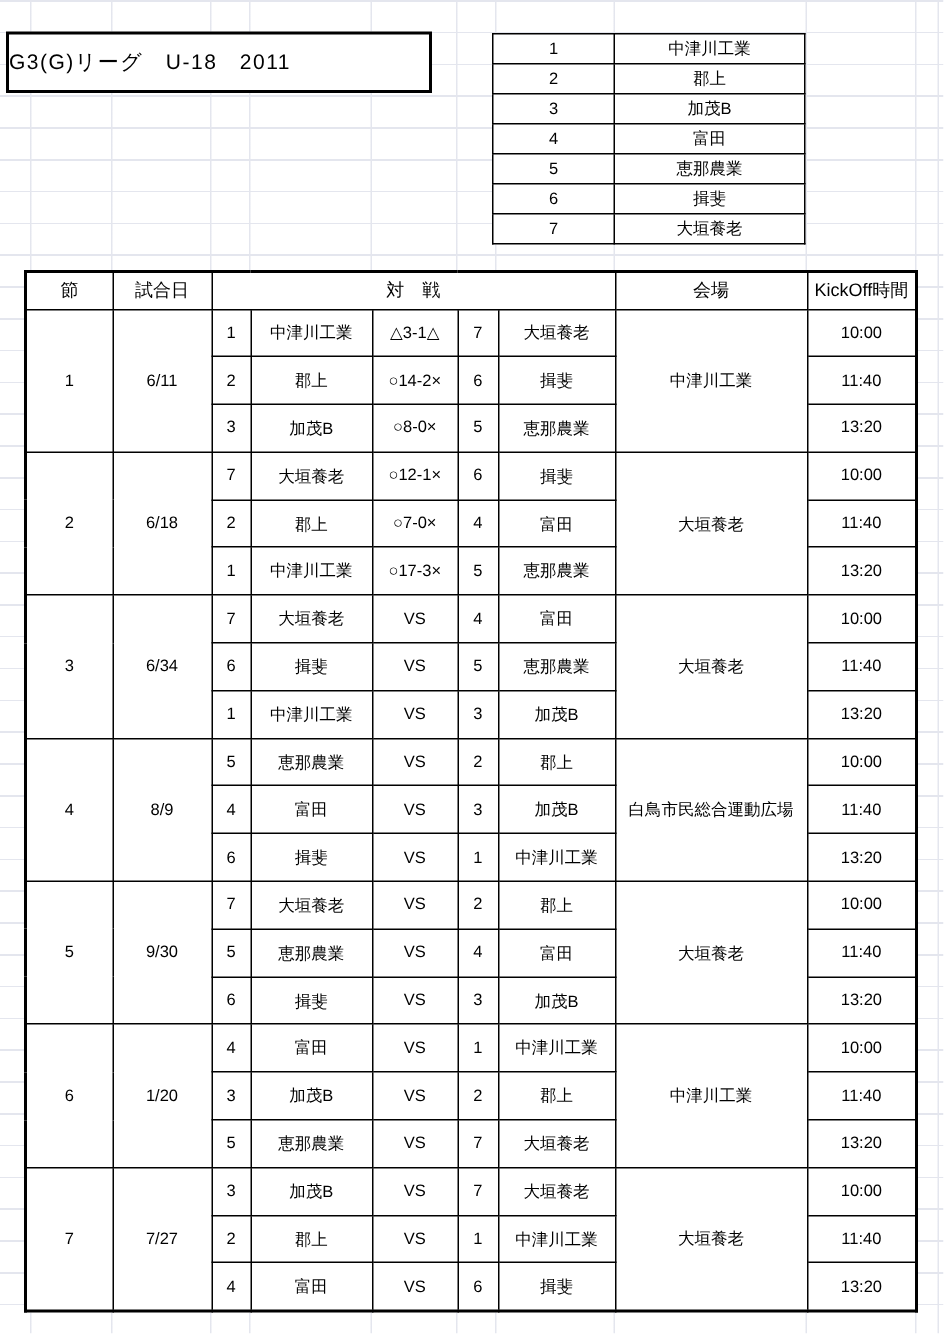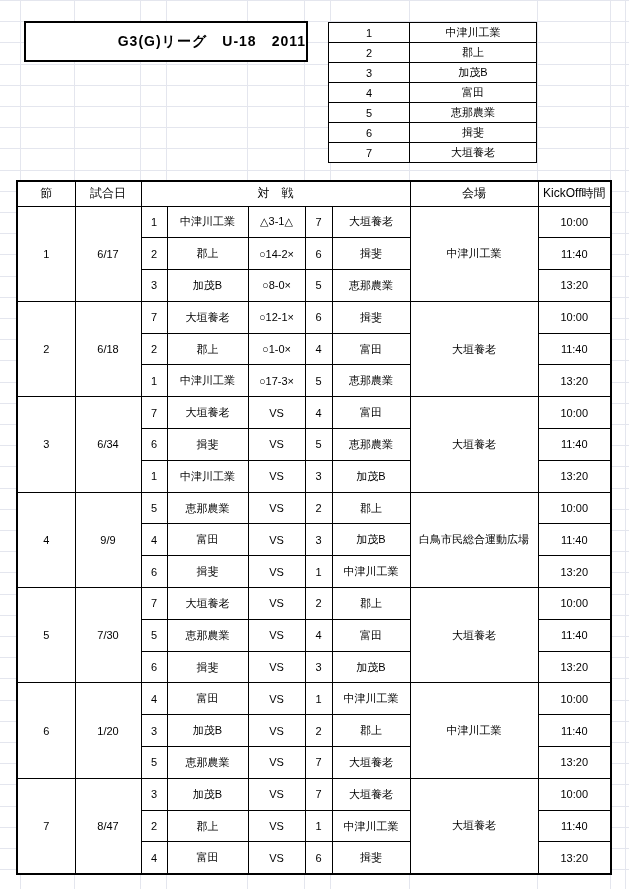--- a/index.html
+++ b/index.html
@@ -41,33 +41,32 @@
       0 0,
       20px 0, 74px 0, 140px 0, 166px 0, 247px 0, 304px 0,
       330px 0, 409px 0, 537px 0, 610px 0, 625px 0;
     background-repeat:
       repeat,
       no-repeat, no-repeat, no-repeat, no-repeat, no-repeat, no-repeat,
       no-repeat, no-repeat, no-repeat, no-repeat, no-repeat;
   }
   .title-box {
     position: absolute;
-    left: 24px;
+    left: 4px;
     top: 21px;
     width: 280px;
     height: 37px;
     border: 2px solid #000;
     background: #fff;
     display: flex;
     align-items: center;
-    justify-content: flex-end;
+    justify-content: flex-start;
     font-size: 14px;
     letter-spacing: 1px;
     z-index: 2;
-    font-weight: bold;
   }
   table {
     border-collapse: collapse;
     background: #fff;
     z-index: 2;
     table-layout: fixed;
   }
   td, th {
     border: 1px solid #000;
     padding: 0;
@@ -157,21 +156,21 @@
       <th>節</th>
       <th>試合日</th>
       <th colspan="5">対　戦</th>
       <th>会場</th>
       <th>KickOff時間</th>
     </tr>
   </thead>
   <tbody>
       <tr>
         <td rowspan="3">1</td>
-        <td rowspan="3">6/17</td>
+        <td rowspan="3">6/11</td>
         <td>1</td>
         <td>中津川工業</td>
         <td>△3-1△</td>
         <td>7</td>
         <td>大垣養老</td>
         <td rowspan="3">中津川工業</td>
         <td>10:00</td>
       </tr>
       <tr>
         <td>2</td>
@@ -196,21 +195,21 @@
         <td>大垣養老</td>
         <td>○12-1×</td>
         <td>6</td>
         <td>揖斐</td>
         <td rowspan="3">大垣養老</td>
         <td>10:00</td>
       </tr>
       <tr>
         <td>2</td>
         <td>郡上</td>
-        <td>○1-0×</td>
+        <td>○7-0×</td>
         <td>4</td>
         <td>富田</td>
         <td>11:40</td>
       </tr>
       <tr>
         <td>1</td>
         <td>中津川工業</td>
         <td>○17-3×</td>
         <td>5</td>
         <td>恵那農業</td>
@@ -238,21 +237,21 @@
       <tr>
         <td>1</td>
         <td>中津川工業</td>
         <td>VS</td>
         <td>3</td>
         <td>加茂B</td>
         <td>13:20</td>
       </tr>
       <tr>
         <td rowspan="3">4</td>
-        <td rowspan="3">9/9</td>
+        <td rowspan="3">8/9</td>
         <td>5</td>
         <td>恵那農業</td>
         <td>VS</td>
         <td>2</td>
         <td>郡上</td>
         <td rowspan="3">白鳥市民総合運動広場</td>
         <td>10:00</td>
       </tr>
       <tr>
         <td>4</td>
@@ -265,21 +264,21 @@
       <tr>
         <td>6</td>
         <td>揖斐</td>
         <td>VS</td>
         <td>1</td>
         <td>中津川工業</td>
         <td>13:20</td>
       </tr>
       <tr>
         <td rowspan="3">5</td>
-        <td rowspan="3">7/30</td>
+        <td rowspan="3">9/30</td>
         <td>7</td>
         <td>大垣養老</td>
         <td>VS</td>
         <td>2</td>
         <td>郡上</td>
         <td rowspan="3">大垣養老</td>
         <td>10:00</td>
       </tr>
       <tr>
         <td>5</td>
@@ -319,21 +318,21 @@
       <tr>
         <td>5</td>
         <td>恵那農業</td>
         <td>VS</td>
         <td>7</td>
         <td>大垣養老</td>
         <td>13:20</td>
       </tr>
       <tr>
         <td rowspan="3">7</td>
-        <td rowspan="3">8/47</td>
+        <td rowspan="3">7/27</td>
         <td>3</td>
         <td>加茂B</td>
         <td>VS</td>
         <td>7</td>
         <td>大垣養老</td>
         <td rowspan="3">大垣養老</td>
         <td>10:00</td>
       </tr>
       <tr>
         <td>2</td>

